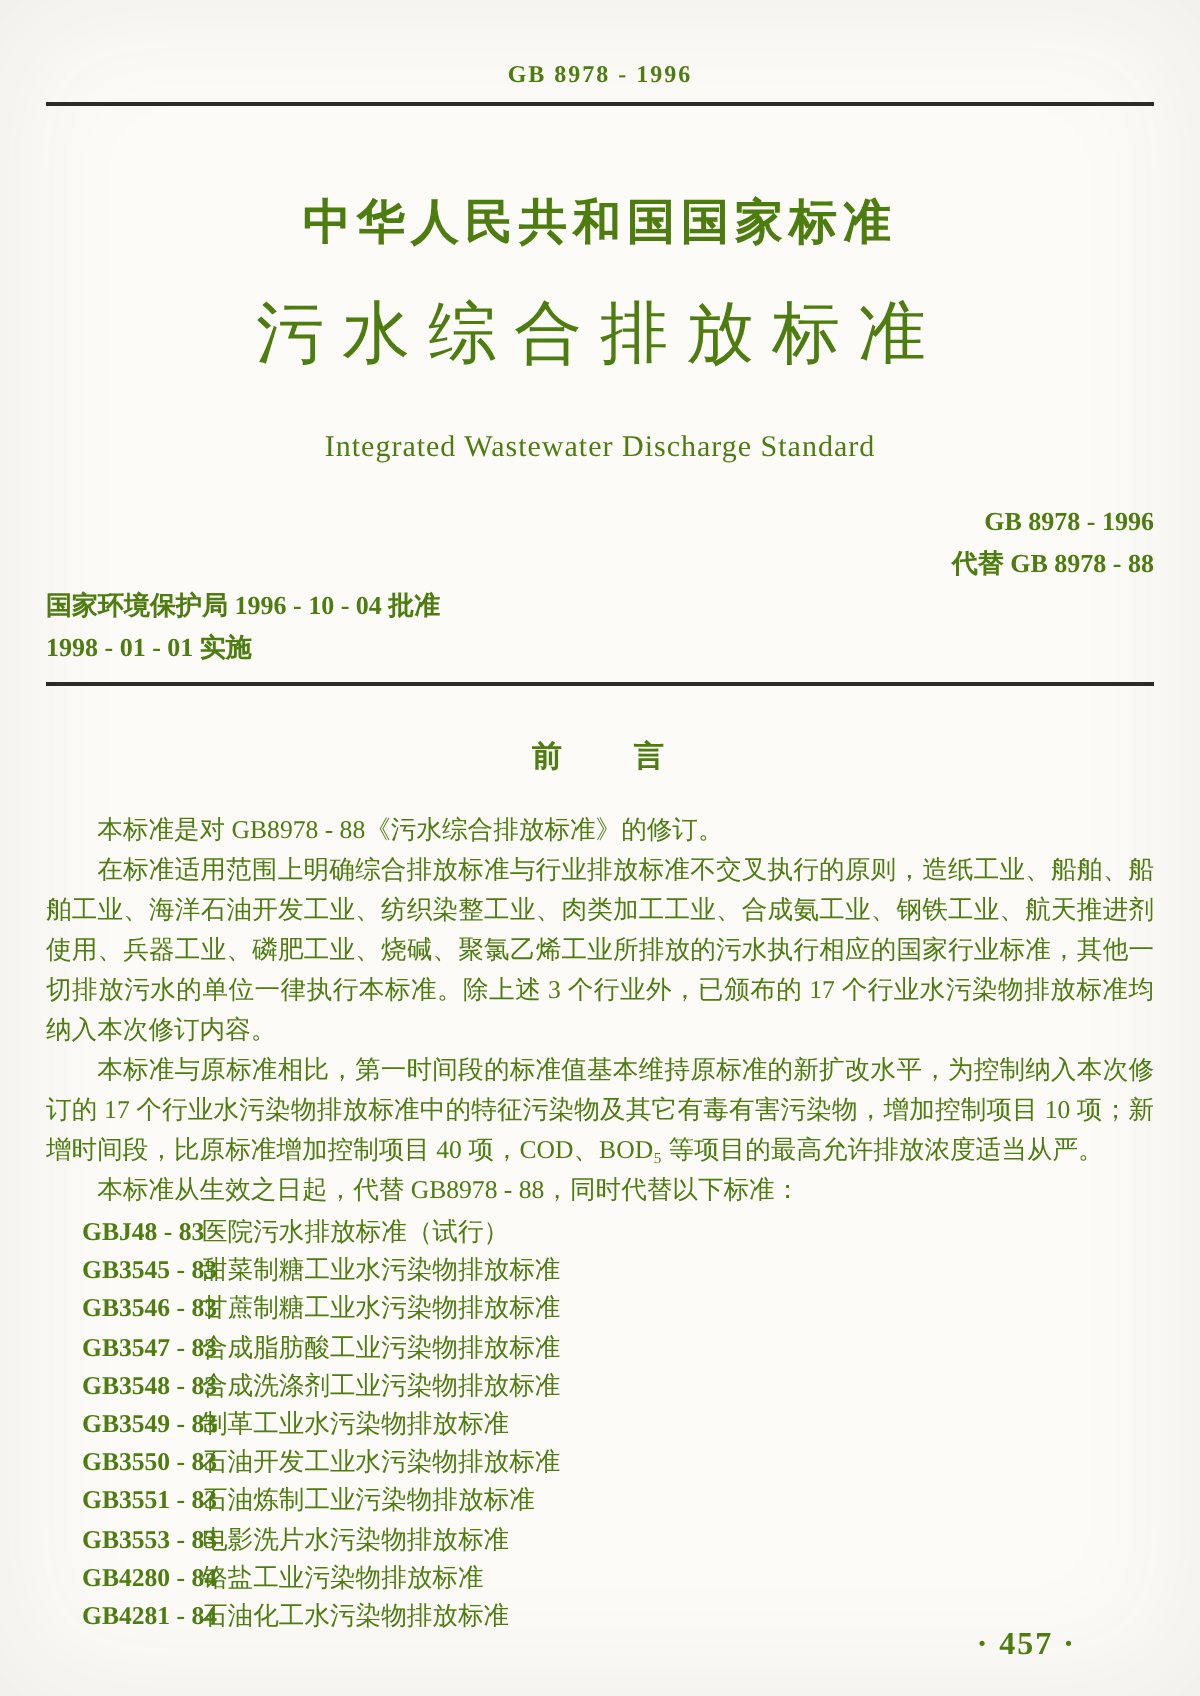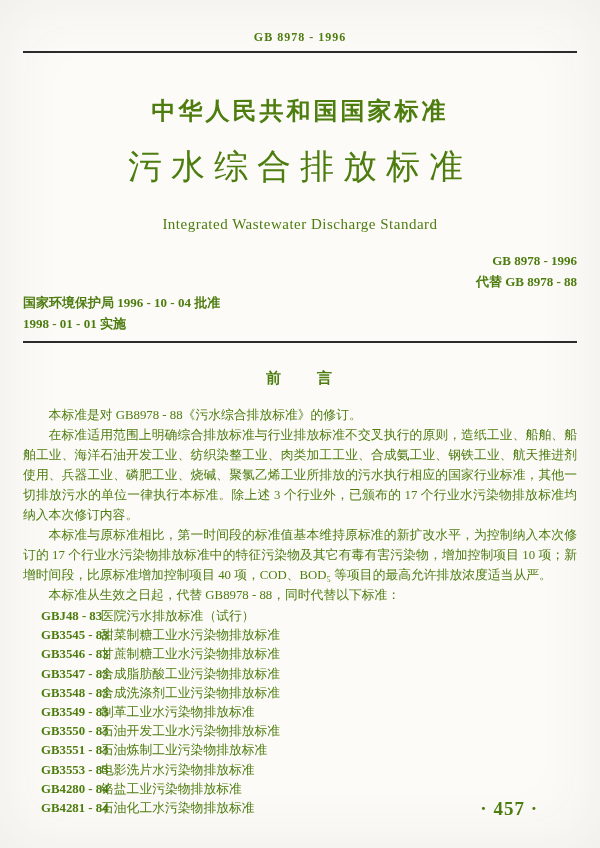--- a/index.html
+++ b/index.html
@@ -94,22 +94,22 @@
   }
   .std-row { white-space: nowrap; }
   .std-code {
     display: inline-block;
     width: 60px;
     font-weight: 600;
   }
   .page-number {
     position: absolute;
     right: 62px;
-    bottom: 28px;
-    font-size: 19px;
+    bottom: 16px;
+    font-size: 16px;
     font-weight: 600;
     letter-spacing: 1px;
   }
 </style>
 </head>
 <body>
 
 <div class="page">
 
   <div class="running-header">GB 8978 - 1996</div>

